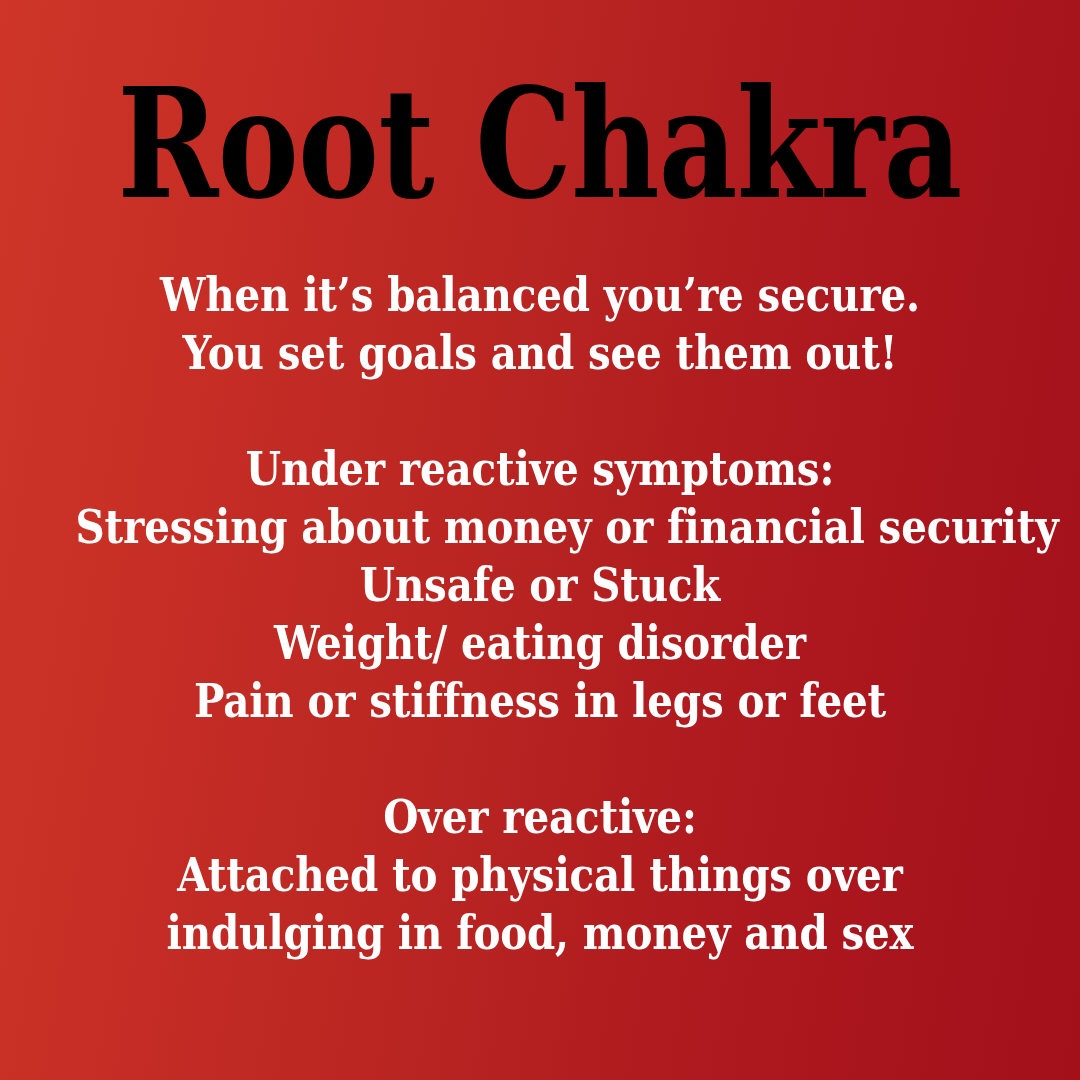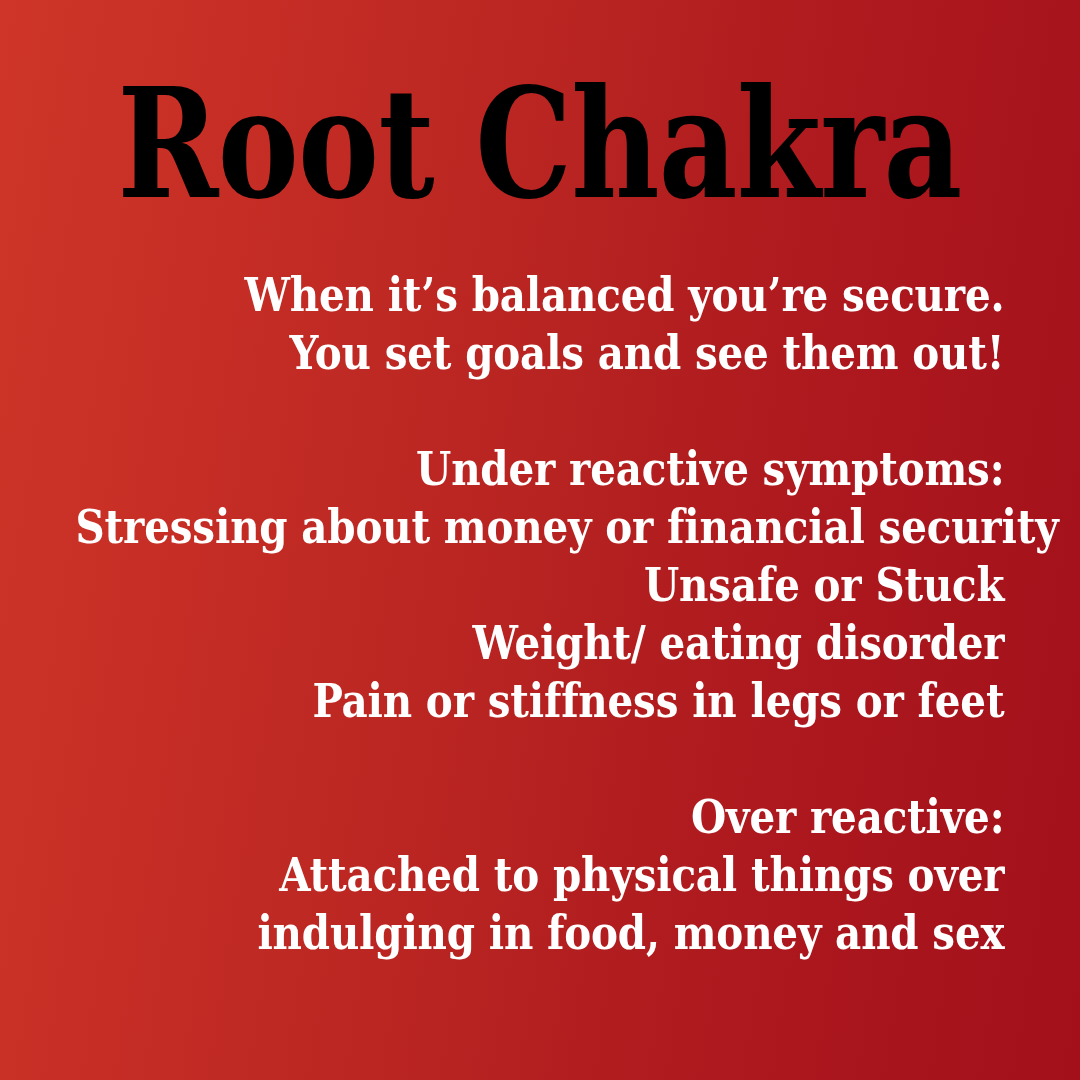--- a/index.html
+++ b/index.html
@@ -50,21 +50,21 @@
     transform-origin: 50% 50%;
     white-space: nowrap;
   }
 
   
   .body-block {
     position: absolute;
     top: 266px;
     left: 0;
     width: 1080px;
-    text-align: right;
+    text-align: center;
   }
 
   .line {
     display: block;
     margin: 0;
     color: #ffffff;
     font-family: "DejaVu Serif", "Liberation Serif", serif;
     font-weight: bold;
     font-size: 47px;
     line-height: 58px;

